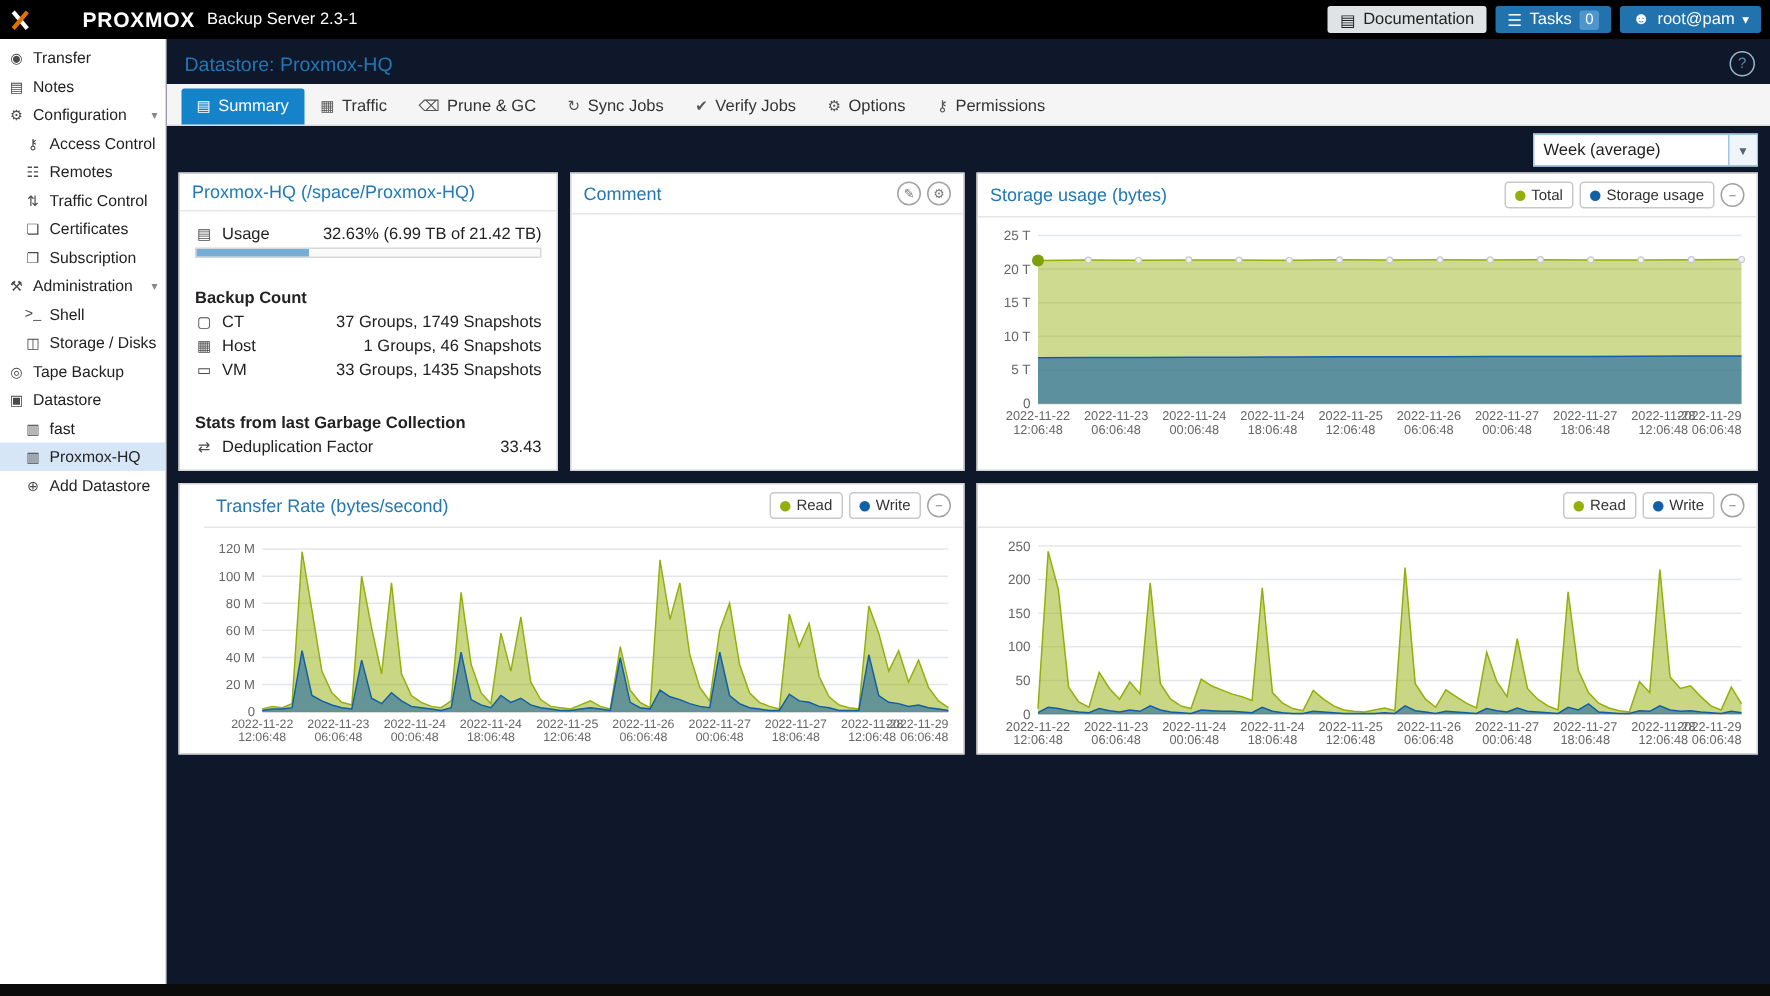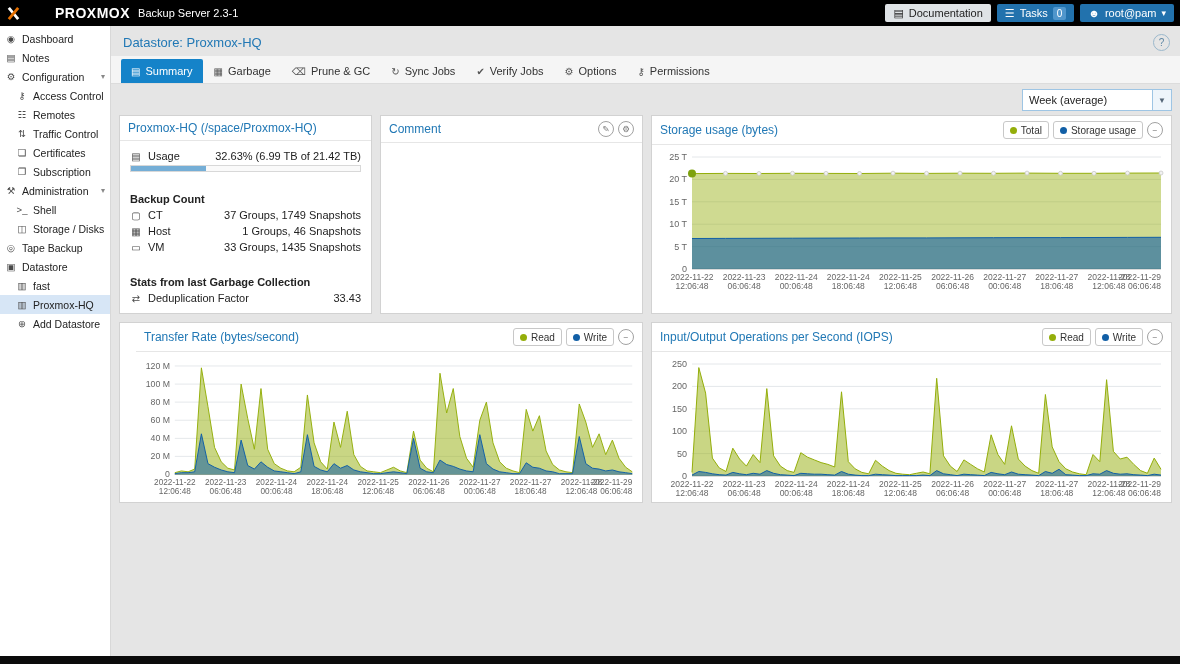--- a/index.html
+++ b/index.html
@@ -19,21 +19,21 @@
   .app{display:flex;height:calc(100% - 34px);}
   .footer-bar{height:8px;background:#0b0b0b;}
   
   .sidebar{width:110px;border-right:1px solid #d8d8d8;overflow-y:auto;padding-top:3px;flex:none;}
   .side-item{height:19px;display:flex;align-items:center;gap:5px;padding:0 5px;font-size:10.5px;cursor:pointer;white-space:nowrap;}
   .side-item.child{padding-left:16px;}
   .side-item.selected{background:#d7e6f6;}
   .side-icon{width:12px;text-align:center;color:#4a4a4a;font-size:9.5px;flex:none;}
   .caret{margin-left:auto;color:#888;font-size:8px;}
   
-  .content{flex:1;overflow:hidden;display:flex;flex-direction:column;background:#e5e5e5;}
+  .content{flex:1;overflow:hidden;display:flex;flex-direction:column;background:#0f172a;}
   .content-hd{display:flex;align-items:center;justify-content:space-between;padding:8px 10px 5px 12px;}
   .page-title{color:#2178b5;font-size:13px;}
   .help-circle{width:15px;height:15px;border-radius:50%;border:1px solid #9bb8cc;color:#5e87a5;font-size:10px;display:flex;align-items:center;justify-content:center;cursor:pointer;}
   .tab-strip{display:flex;align-items:flex-end;gap:1px;padding:0 10px;background:#f5f5f5;border-bottom:1px solid #dcdcdc;height:27px;}
   .tab{display:flex;align-items:center;gap:5px;padding:0 10px;height:24px;font-size:11px;color:#333;cursor:pointer;border-radius:2px 2px 0 0;}
   .tab .tab-icon{font-size:10px;color:#555;}
   .tab.active{background:#1583c9;color:#fff;}
   .tab.active .tab-icon{color:#fff;}
   .range-row{display:flex;justify-content:flex-end;padding:5px 8px 4px 8px;}
   .combo{display:flex;align-items:stretch;width:148px;height:20px;border:1px solid #9ec5e4;background:#fff;cursor:pointer;}
@@ -93,21 +93,21 @@
       <span class="tb-caret">▾</span>
     </div>
   </div>
 </div>
 
 <div class="app">
 
   <div class="sidebar" id="sidebar-items">
       <div class="side-item">
         <span class="side-icon">◉</span>
-        <span class="side-label">Dashboard</span>
+        <span class="side-label">Transfer</span>
       </div>
       <div class="side-item">
         <span class="side-icon">▤</span>
         <span class="side-label">Notes</span>
       </div>
       <div class="side-item">
         <span class="side-icon">⚙</span>
         <span class="side-label">Configuration</span>
         <span class="caret">▾</span>
       </div>
@@ -172,21 +172,21 @@
       <span class="help-circle">?</span>
     </div>
 
     <div class="tab-strip" id="tab-strip">
         <div class="tab active">
           <span class="tab-icon">▤</span>
           <span>Summary</span>
         </div>
         <div class="tab">
           <span class="tab-icon">▦</span>
-          <span>Garbage</span>
+          <span>Traffic</span>
         </div>
         <div class="tab">
           <span class="tab-icon">⌫</span>
           <span>Prune &amp; GC</span>
         </div>
         <div class="tab">
           <span class="tab-icon">↻</span>
           <span>Sync Jobs</span>
         </div>
         <div class="tab">
@@ -402,21 +402,20 @@
               <path d="M38,122 L38.0,120.1 L44.8,118.3 L51.7,119.2 L58.5,116.4 L65.4,11.9 L72.2,52.0 L79.0,94.0 L85.9,108.9 L92.7,115.5 L99.6,117.3 L106.4,28.7 L113.2,64.1 L120.1,95.9 L126.9,33.3 L133.8,95.9 L140.6,110.8 L147.4,115.5 L154.3,118.3 L161.1,119.2 L168.0,114.5 L174.8,39.9 L181.7,89.3 L188.5,108.9 L195.3,116.4 L202.2,67.9 L209.0,94.0 L215.9,56.7 L222.7,101.5 L229.5,113.6 L236.4,118.3 L243.2,119.2 L250.1,120.1 L256.9,117.3 L263.7,114.5 L270.6,118.3 L277.4,120.1 L284.3,77.2 L291.1,107.1 L297.9,115.5 L304.8,119.2 L311.6,17.5 L318.5,58.5 L325.3,33.3 L332.1,82.8 L339.0,105.2 L345.8,114.5 L352.7,66.0 L359.5,47.3 L366.3,89.3 L373.2,108.9 L380.0,115.5 L386.9,118.3 L393.7,120.1 L400.6,54.8 L407.4,77.2 L414.2,61.3 L421.1,97.7 L427.9,111.7 L434.8,117.3 L441.6,119.2 L448.4,120.1 L455.3,49.2 L462.1,67.9 L469.0,94.0 L475.8,80.0 L482.6,101.5 L489.5,86.5 L496.3,105.2 L503.2,114.5 L510.0,119.2 L510,122 Z" fill="#94ae0a" fill-opacity="0.5" stroke="none"></path>
               <path d="M38.0,120.1 L44.8,118.3 L51.7,119.2 L58.5,116.4 L65.4,11.9 L72.2,52.0 L79.0,94.0 L85.9,108.9 L92.7,115.5 L99.6,117.3 L106.4,28.7 L113.2,64.1 L120.1,95.9 L126.9,33.3 L133.8,95.9 L140.6,110.8 L147.4,115.5 L154.3,118.3 L161.1,119.2 L168.0,114.5 L174.8,39.9 L181.7,89.3 L188.5,108.9 L195.3,116.4 L202.2,67.9 L209.0,94.0 L215.9,56.7 L222.7,101.5 L229.5,113.6 L236.4,118.3 L243.2,119.2 L250.1,120.1 L256.9,117.3 L263.7,114.5 L270.6,118.3 L277.4,120.1 L284.3,77.2 L291.1,107.1 L297.9,115.5 L304.8,119.2 L311.6,17.5 L318.5,58.5 L325.3,33.3 L332.1,82.8 L339.0,105.2 L345.8,114.5 L352.7,66.0 L359.5,47.3 L366.3,89.3 L373.2,108.9 L380.0,115.5 L386.9,118.3 L393.7,120.1 L400.6,54.8 L407.4,77.2 L414.2,61.3 L421.1,97.7 L427.9,111.7 L434.8,117.3 L441.6,119.2 L448.4,120.1 L455.3,49.2 L462.1,67.9 L469.0,94.0 L475.8,80.0 L482.6,101.5 L489.5,86.5 L496.3,105.2 L503.2,114.5 L510.0,119.2" fill="none" stroke="#94ae0a" stroke-width="1"></path>
               <path d="M38,122 L38.0,121.1 L44.8,120.1 L51.7,120.1 L58.5,119.2 L65.4,80.0 L72.2,110.8 L79.0,114.5 L85.9,117.3 L92.7,119.2 L99.6,120.1 L106.4,86.5 L113.2,112.7 L120.1,116.4 L126.9,108.9 L133.8,114.5 L140.6,118.3 L147.4,119.2 L154.3,120.1 L161.1,121.1 L168.0,119.2 L174.8,80.9 L181.7,113.6 L188.5,117.3 L195.3,119.2 L202.2,110.8 L209.0,115.5 L215.9,112.7 L222.7,117.3 L229.5,119.2 L236.4,120.1 L243.2,121.1 L250.1,121.1 L256.9,120.1 L263.7,119.2 L270.6,120.1 L277.4,121.1 L284.3,84.7 L291.1,115.5 L297.9,119.2 L304.8,120.1 L311.6,107.1 L318.5,111.7 L325.3,113.6 L332.1,116.4 L339.0,118.3 L345.8,119.2 L352.7,80.9 L359.5,110.8 L366.3,116.4 L373.2,119.2 L380.0,120.1 L386.9,121.1 L393.7,121.1 L400.6,109.9 L407.4,114.5 L414.2,115.5 L421.1,118.3 L427.9,119.2 L434.8,121.1 L441.6,121.1 L448.4,121.1 L455.3,82.8 L462.1,110.8 L469.0,115.5 L475.8,116.4 L482.6,118.3 L489.5,117.3 L496.3,119.2 L503.2,120.1 L510.0,121.1 L510,122 Z" fill="#115fa6" fill-opacity="0.55" stroke="none"></path>
               <path d="M38.0,121.1 L44.8,120.1 L51.7,120.1 L58.5,119.2 L65.4,80.0 L72.2,110.8 L79.0,114.5 L85.9,117.3 L92.7,119.2 L99.6,120.1 L106.4,86.5 L113.2,112.7 L120.1,116.4 L126.9,108.9 L133.8,114.5 L140.6,118.3 L147.4,119.2 L154.3,120.1 L161.1,121.1 L168.0,119.2 L174.8,80.9 L181.7,113.6 L188.5,117.3 L195.3,119.2 L202.2,110.8 L209.0,115.5 L215.9,112.7 L222.7,117.3 L229.5,119.2 L236.4,120.1 L243.2,121.1 L250.1,121.1 L256.9,120.1 L263.7,119.2 L270.6,120.1 L277.4,121.1 L284.3,84.7 L291.1,115.5 L297.9,119.2 L304.8,120.1 L311.6,107.1 L318.5,111.7 L325.3,113.6 L332.1,116.4 L339.0,118.3 L345.8,119.2 L352.7,80.9 L359.5,110.8 L366.3,116.4 L373.2,119.2 L380.0,120.1 L386.9,121.1 L393.7,121.1 L400.6,109.9 L407.4,114.5 L414.2,115.5 L421.1,118.3 L427.9,119.2 L434.8,121.1 L441.6,121.1 L448.4,121.1 L455.3,82.8 L462.1,110.8 L469.0,115.5 L475.8,116.4 L482.6,118.3 L489.5,117.3 L496.3,119.2 L503.2,120.1 L510.0,121.1" fill="none" stroke="#115fa6" stroke-width="1"></path>
             </svg>
         </div>
       </div>
 
       <div class="panel">
         <div class="panel-hd">
-          <span class="panel-title">Input/Output Operations per Second (IOPS)</span>
           <span class="tools" id="legend-iops">
               <span class="legend-pill">
                 <i class="dot" style="background: rgb(148, 174, 10);"></i>
                 <span>Read</span>
               </span>
               <span class="legend-pill">
                 <i class="dot" style="background: rgb(17, 95, 166);"></i>
                 <span>Write</span>
               </span>
               <span class="tool-circle">−</span>

